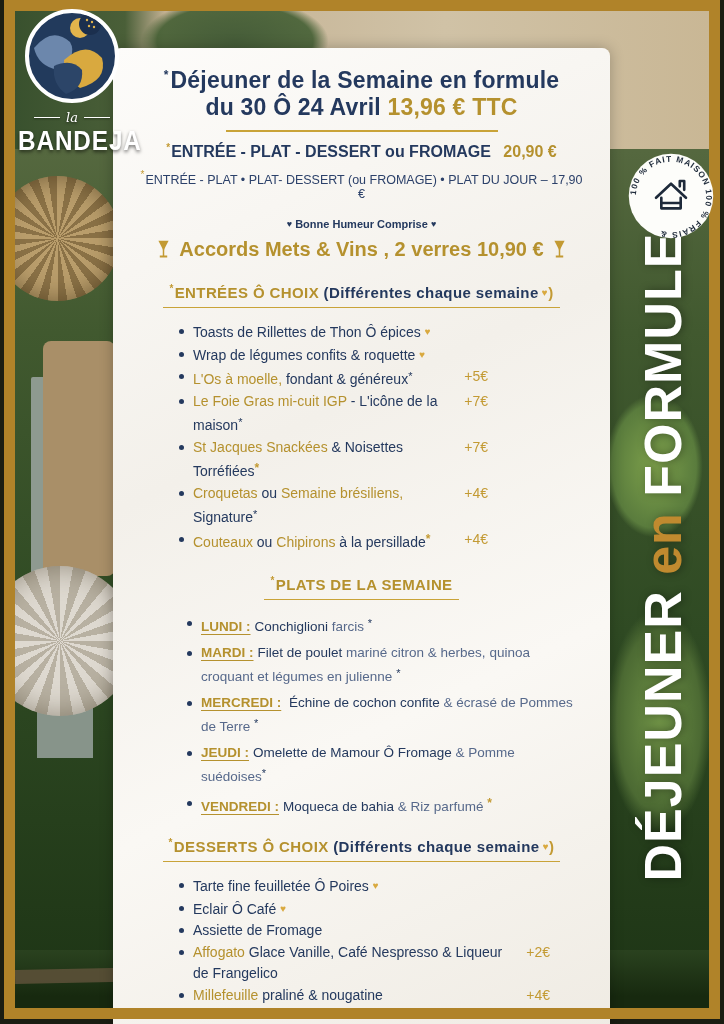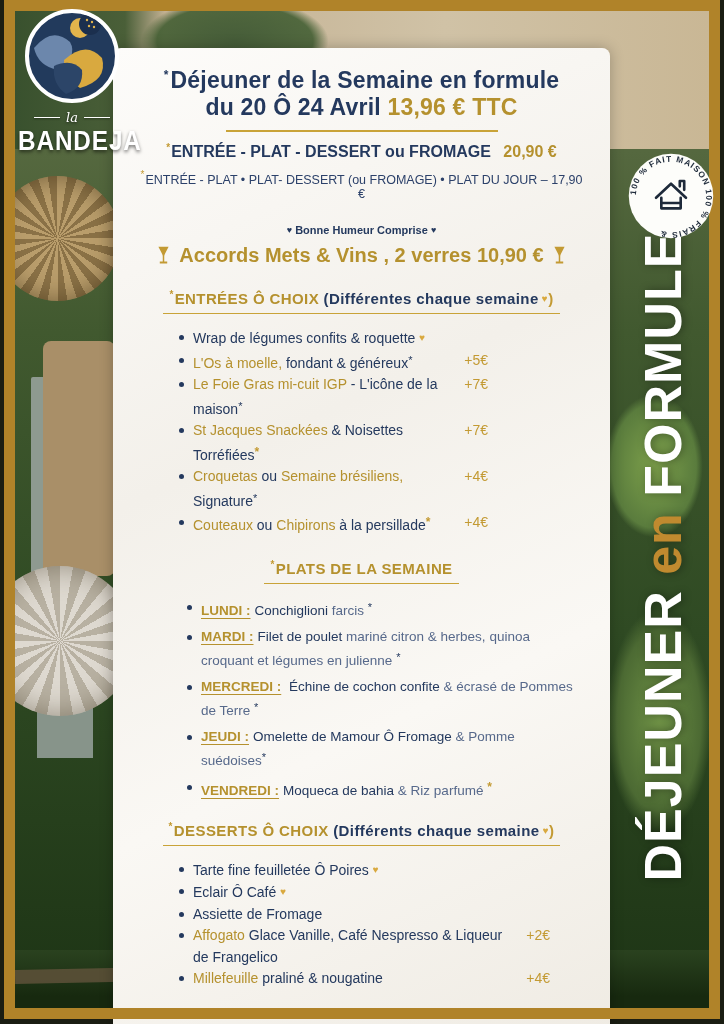--- a/index.html
+++ b/index.html
@@ -37,21 +37,21 @@
         color:#24395E;}
   .center{text-align:center;}
   .gold{color:#B5912E;}
   .title{font-size:23px;font-weight:bold;line-height:27px;letter-spacing:.2px;}
   .t-ast{font-size:12px;vertical-align:9px;margin-right:2px;}
   .g-ast{color:#C39A33;font-size:10px;vertical-align:6px;margin-right:1px;}
   .title-divider{width:272px;height:2px;background:#C9A338;margin:9px auto 10px;}
   .formula1{font-size:16px;font-weight:bold;margin-top:4px;}
   .formula1 .price{color:#B5912E;}
   .formula2{font-size:12.5px;margin-top:8px;color:#2c416a;}
-  .mood{font-size:11px;font-weight:bold;margin-top:23px;}
+  .mood{font-size:11px;font-weight:bold;margin-top:17px;}
   .m-heart{font-size:9px;vertical-align:1px;}
   .wine{font-size:20px;font-weight:bold;color:#B5912E;margin-top:8px;display:flex;align-items:center;justify-content:center;gap:9px;}
   .sec{margin-top:0;}
   .sec-head-wrap{text-align:center;}
   .sec-head{display:inline-block;border-bottom:1.5px solid #C9A338;padding:0 6px 6px;font-size:15px;font-weight:bold;letter-spacing:.4px;}
   .sh-gold{color:#B5912E;}
   .sh-dark{color:#24395E;}
   .sh-heart{color:#D9A93F;font-size:10px;vertical-align:2px;}
   .sh-close{color:#C39A33;}
   .list{margin-top:13px;}
@@ -104,21 +104,21 @@
     <div class="ph ph-bottom"></div>
     <div class="ph ph-path"></div>
   </div>
 
   <div class="frame"></div>
 
   <div class="card">
 
     <div class="title center">
       <span class="t-ast">*</span><span>Déjeuner de la Semaine en formule</span><br>
-      <span>du 20 Ô 24 Avril</span>
+      <span>du 30 Ô 24 Avril</span>
       <span class="gold">13,96 € TTC</span>
     </div>
 
     <div class="title-divider"></div>
 
     <div class="formula1 center">
       <span class="g-ast">*</span><span>ENTRÉE - PLAT - DESSERT ou FROMAGE</span>
       <span class="price">20,90 €</span>
     </div>
 
@@ -144,20 +144,25 @@
 
     <div class="gap-lg"></div>
 
     <div class="sec ent">
       <div class="sec-head-wrap">
         <span class="sec-head">
           <span class="g-ast">*</span><span class="sh-gold">ENTRÉES Ô CHOIX </span><span class="sh-dark">(Différentes chaque semaine</span><span class="sh-heart"> ♥</span><span class="sh-close">)</span>
         </span>
       </div>
       <div class="list">
+        <div class="mi">
+            <span class="dot"></span>
+            <span class="txt"><span>Toasts de Rillettes de Thon Ô épices </span><span class="heart">♥</span></span>
+            <span class="price"></span>
+          </div>
         <div class="mi">
             <span class="dot"></span>
             <span class="txt"><span>Wrap de légumes confits &amp; roquette </span><span class="heart">♥</span></span>
             <span class="price"></span>
           </div>
         <div class="mi">
             <span class="dot"></span>
             <span class="txt"><span class="g">L'Os à moelle,</span><span> fondant &amp; généreux</span><span class="astn">*</span></span>
             <span class="price">+5€</span>
           </div>

